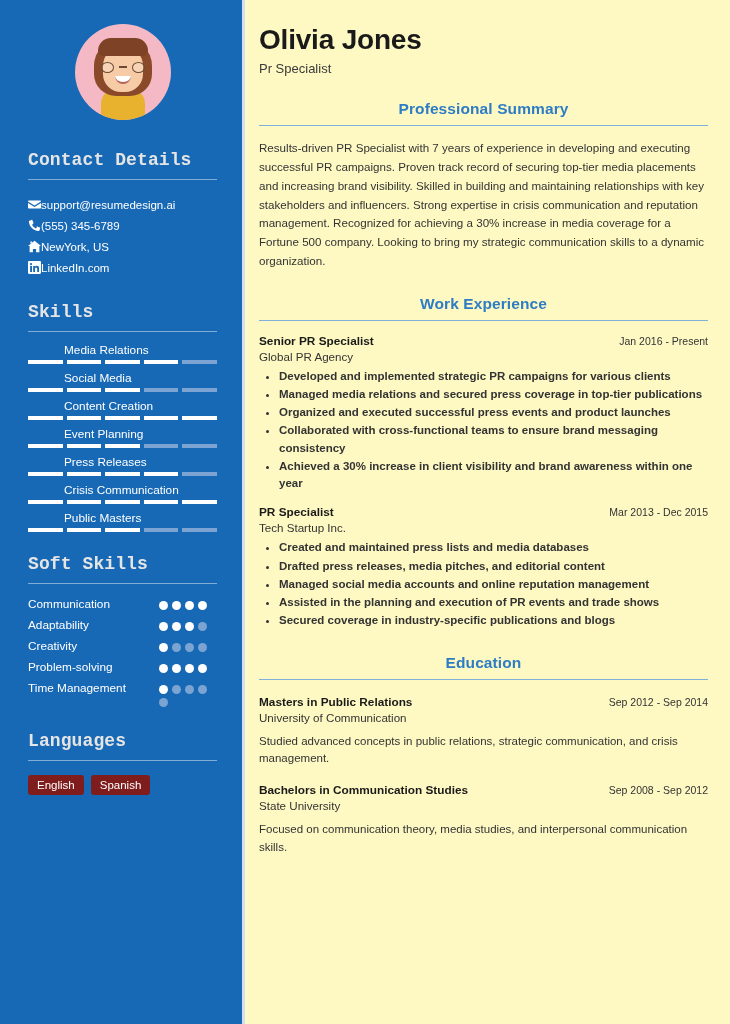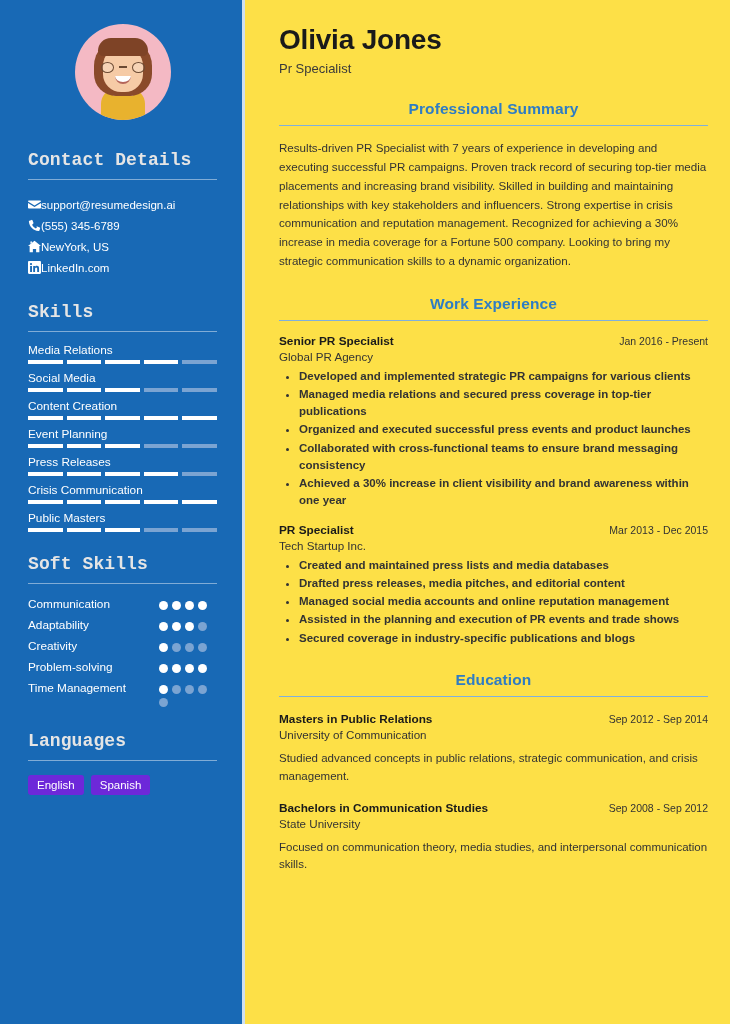--- a/index.html
+++ b/index.html
@@ -146,20 +146,21 @@
     color: #ffffff;
   }
   .c-ico svg { width: 13px; height: 13px; fill: #ffffff; }
 
   
   .skill-item { margin-top: 1px; }
   .skill-name {
     font-size: 11.8px;
     color: #ffffff;
     line-height: 19px;
+    margin-left: 36px;
   }
   .skill-bar {
     display: flex;
     gap: 4px;
     margin-bottom: 5px;
   }
   .seg {
     height: 4px;
     flex: 1 1 0;
     background: #7ba4d2;
@@ -196,32 +197,32 @@
   .dot.on { background: #ffffff; }
 
   
   .lang-tags {
     display: flex;
     flex-wrap: wrap;
     gap: 7px;
     margin-top: 14px;
   }
   .lang-tag {
-    background: #6d28d9;
+    background: #7f1d1d;
     color: #ffffff;
     font-size: 11.5px;
     padding: 4px 9px;
     border-radius: 3px;
   }
 
   
   .main {
     flex: 1 1 auto;
-    padding: 24px 22px 0 34px;
-    background: #fde047;
+    padding: 24px 22px 0 14px;
+    background: #fef9c3;
   }
 
   .name {
     font-size: 28px;
     font-weight: bold;
     color: #1a1a1a;
     letter-spacing: -.2px;
     line-height: 1.15;
   }
   .job-title {

